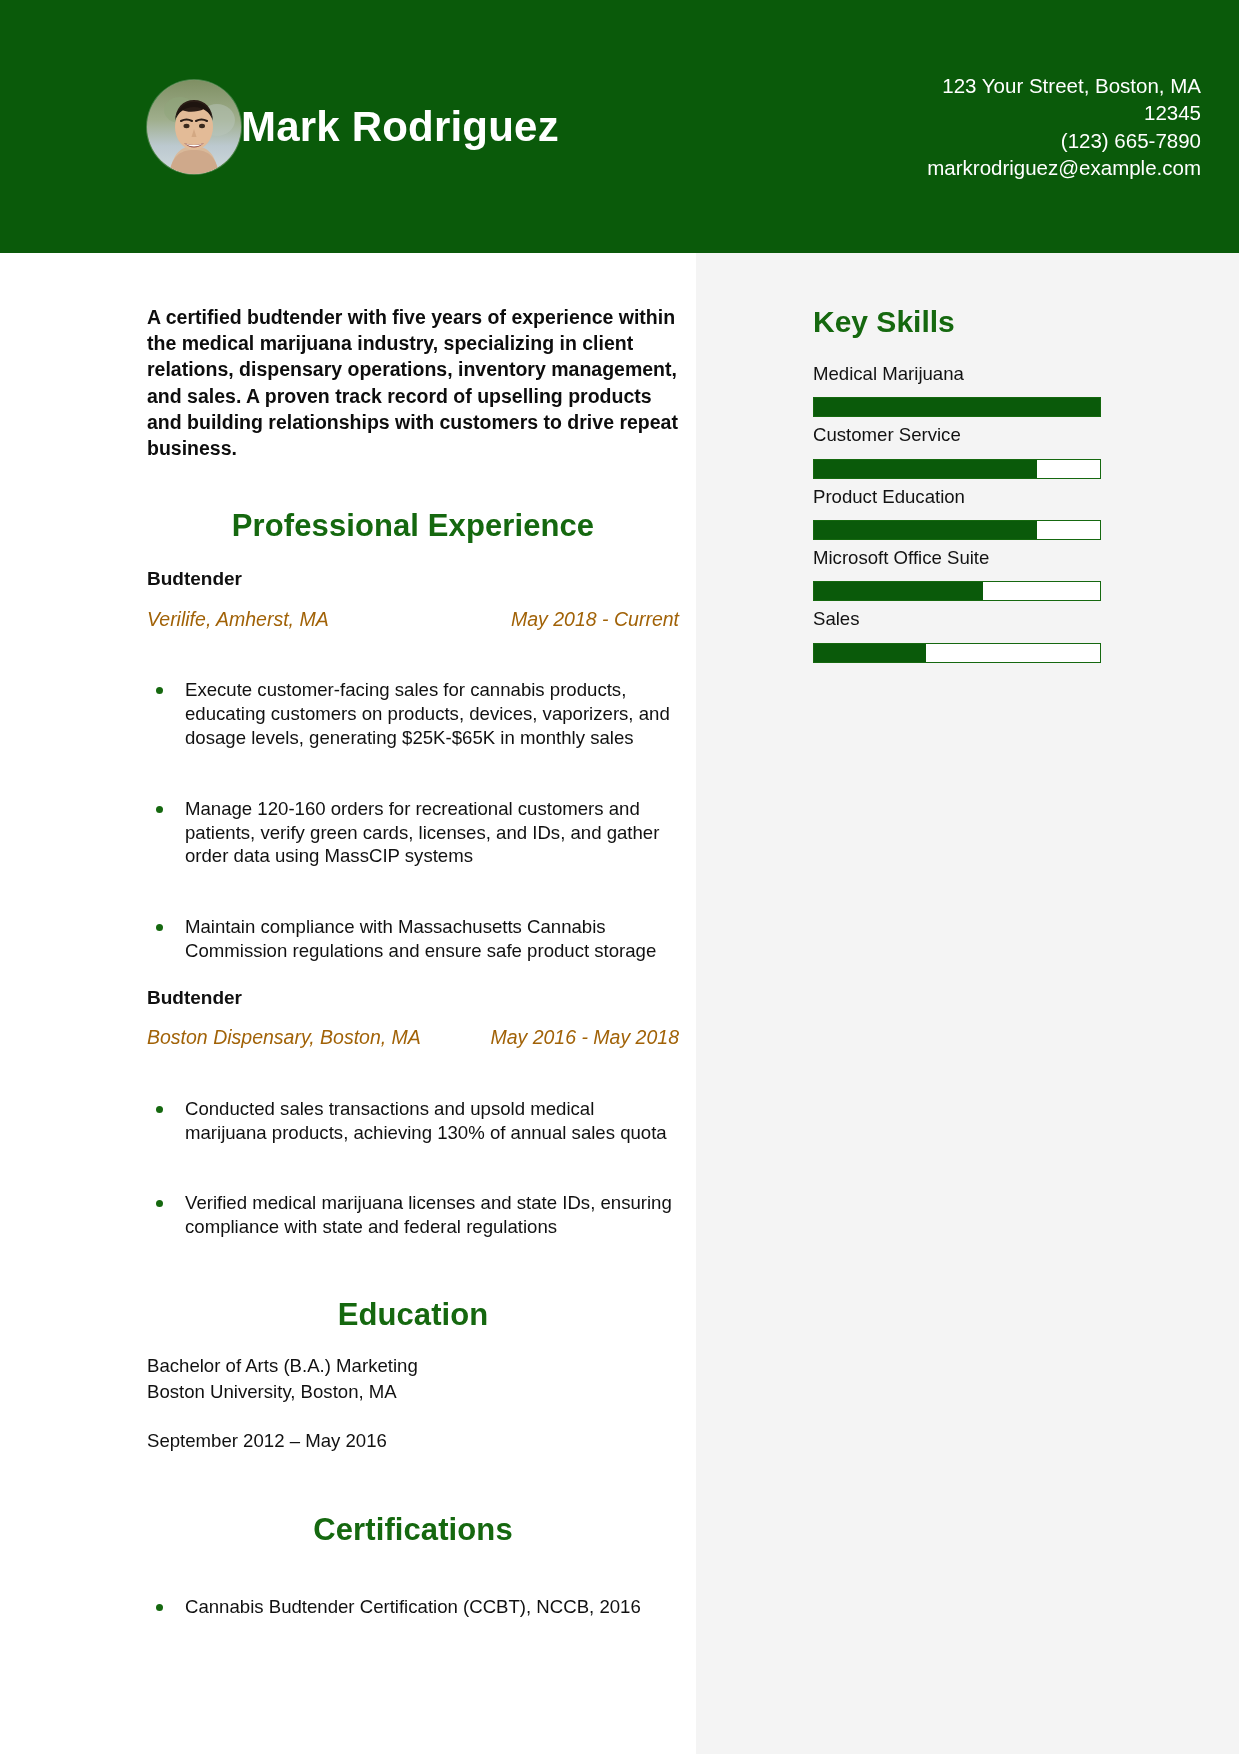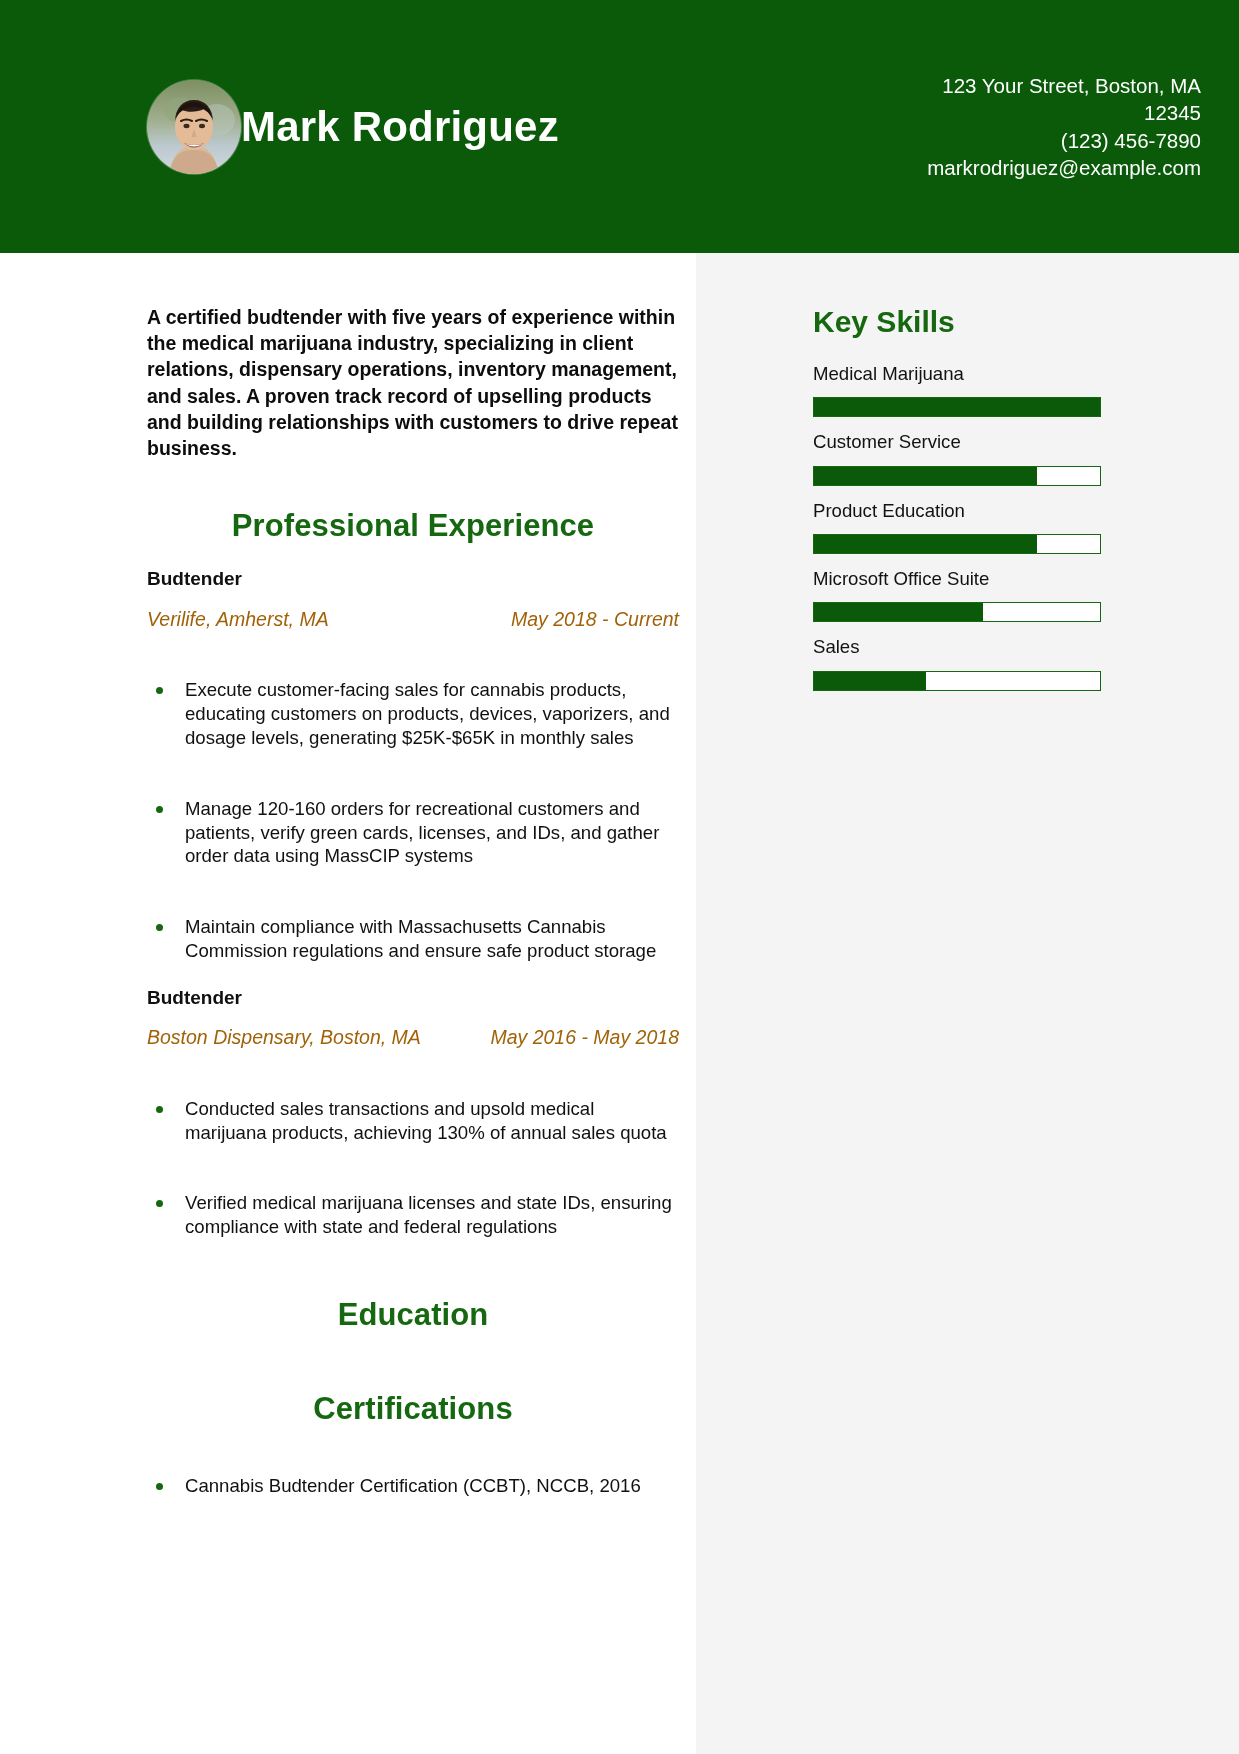--- a/index.html
+++ b/index.html
@@ -169,21 +169,21 @@
   .cert-list { margin-top: 18px; }
 
   
   .side-title {
     color: #15680f;
     font-size: 30px;
     font-weight: bold;
     margin: 0;
     padding-top: 52px;
   }
-  .skill { margin-top: 14px; }
+  .skill { margin-top: 7px; }
   .skill:first-of-type { margin-top: 24px; }
   .skill-name {
     font-size: 18.6px;
     color: #121212;
     line-height: 1.2;
   }
   .skill-track {
     margin-top: 12px;
     height: 20px;
     width: 288px;
@@ -234,21 +234,21 @@
             <path d="M37 63q10 9 20 0 -10 4 -20 0z" fill="#8d4a46"></path>
             <path d="M37.5 63.5q9.5 3 19 0 -9.5 6 -19 0z" fill="#ffffff"></path>
           </g>
         </svg>
       </div>
       <div class="full-name">Mark Rodriguez</div>
     </div>
 
     <div class="contact">
       <div>123 Your Street, Boston, MA 12345</div>
-      <div>(123) 456-7890</div>
+      <div>(123) 665-7890</div>
       <div>markrodriguez@example.com</div>
     </div>
   </div>
 </div>
 
 <div class="sheet">
   <div class="sidebar-bg"></div>
 
   <div class="main-col">
 
@@ -278,20 +278,25 @@
         </div>
         <ul class="bullets">
           <li>Conducted sales transactions and upsold medical marijuana products, achieving 130% of annual sales quota</li>
           <li>Verified medical marijuana licenses and state IDs, ensuring compliance with state and federal regulations</li>
         </ul>
       </div>
     </div>
 
     <div class="sec-edu">
       <h2 class="section-title">Education</h2>
+      <div class="edu-block">
+        <div class="edu-line">Bachelor of Arts (B.A.) Marketing</div>
+        <div class="edu-line">Boston University, Boston, MA</div>
+        <div class="edu-line edu-dates">September 2012 – May 2016</div>
+      </div>
     </div>
 
     <div class="sec-cert">
       <h2 class="section-title">Certifications</h2>
       <ul class="bullets cert-list">
         <li>Cannabis Budtender Certification (CCBT), NCCB, 2016</li>
       </ul>
     </div>
   </div>
 

